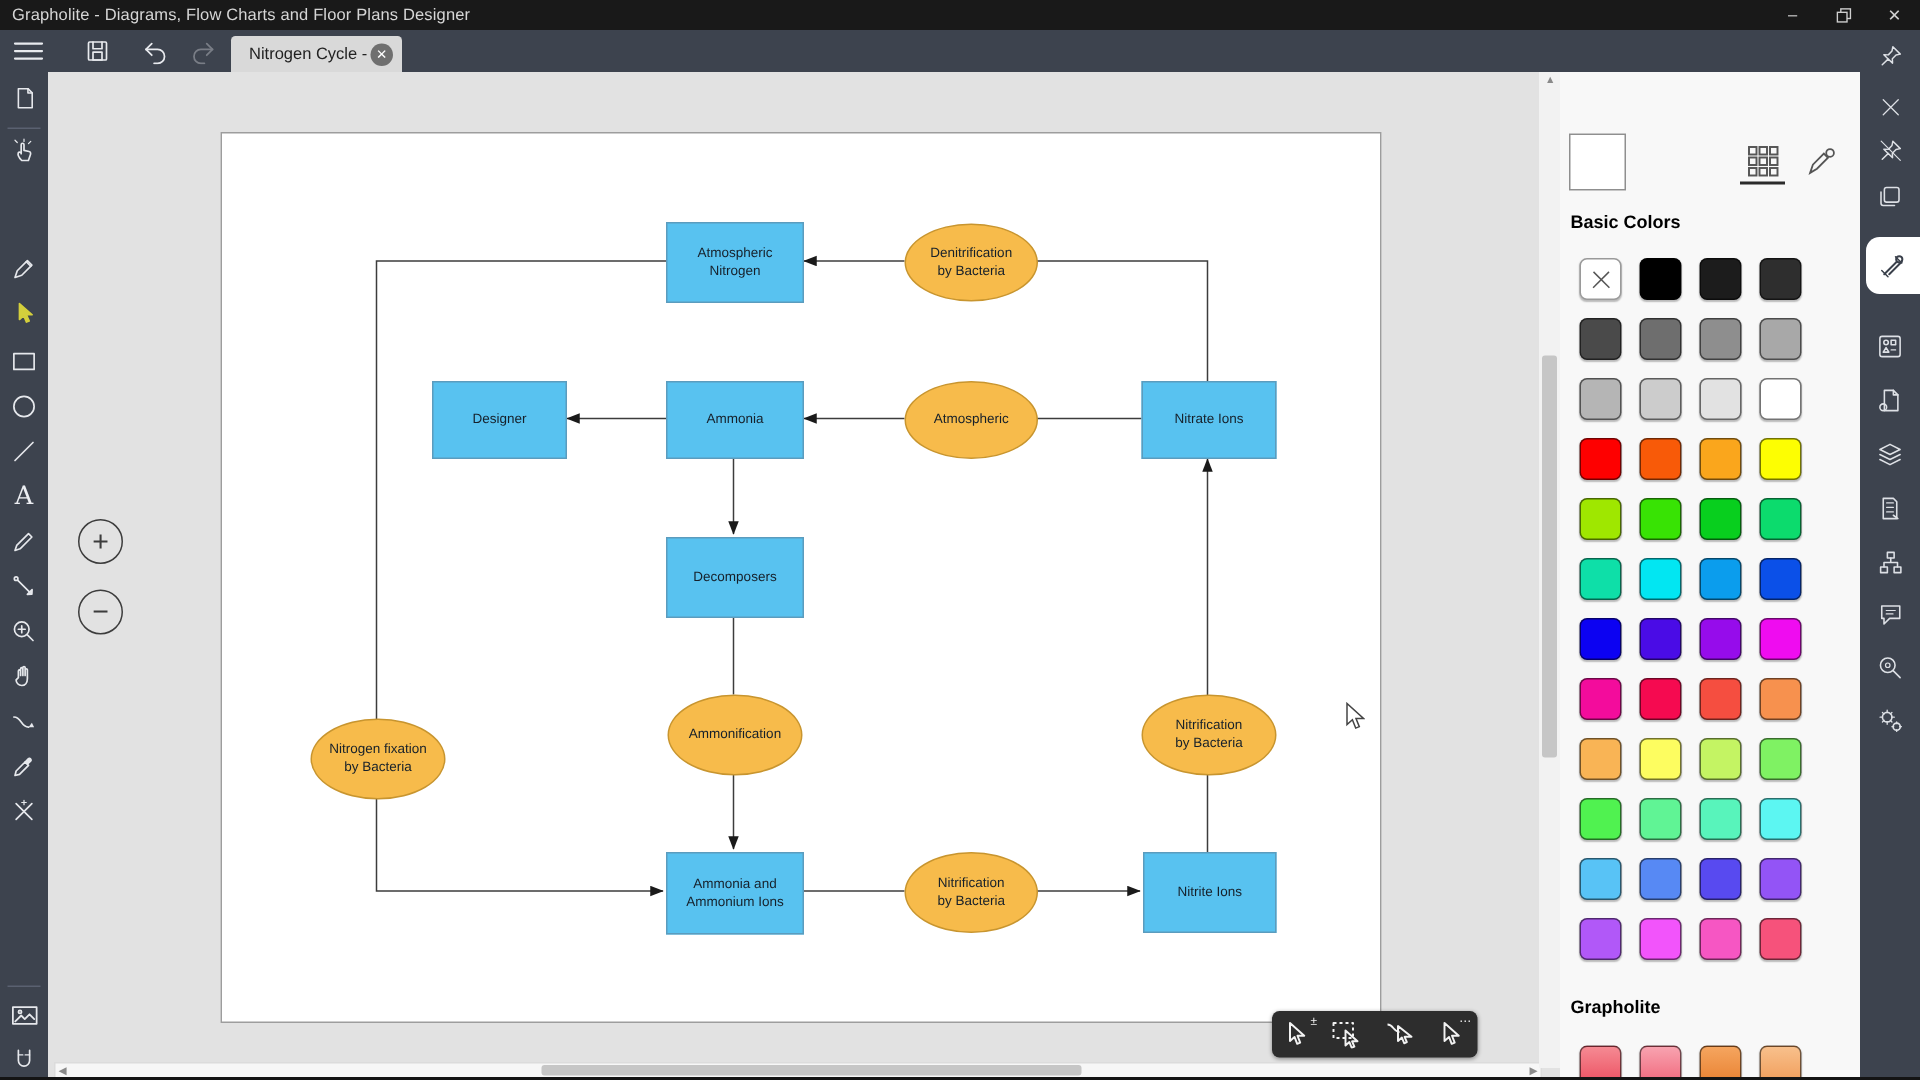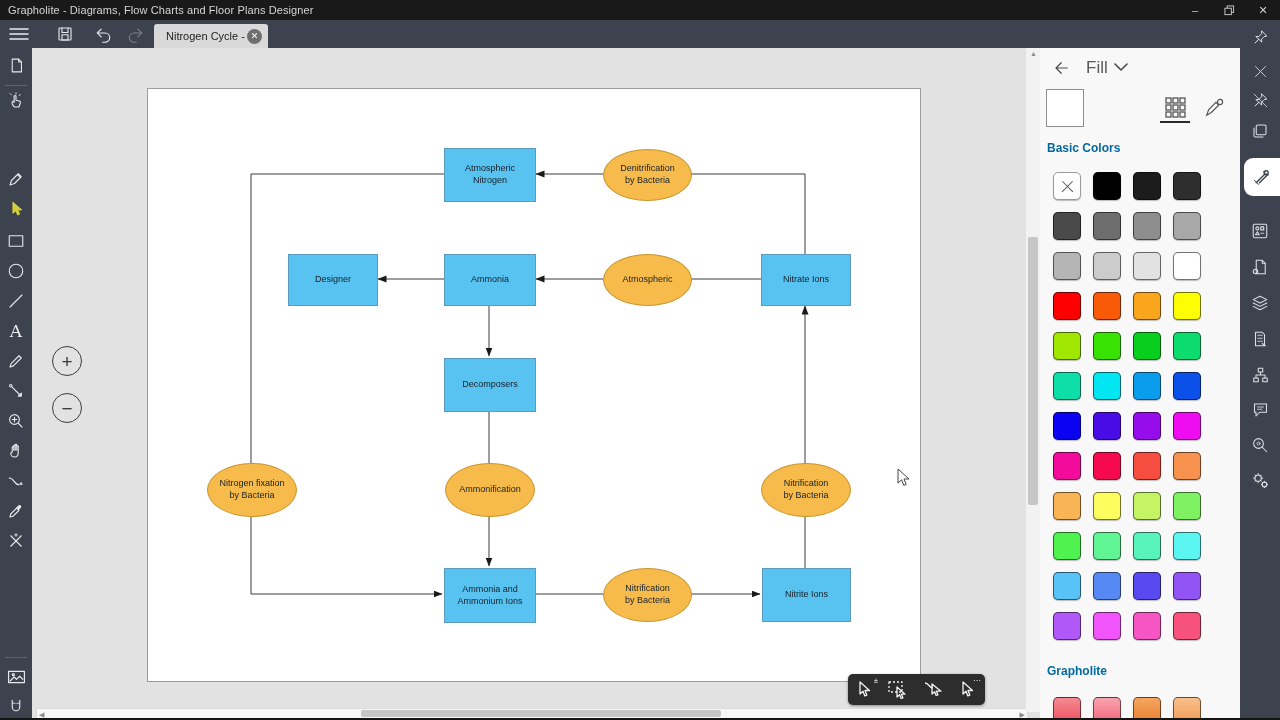--- a/index.html
+++ b/index.html
@@ -57,21 +57,21 @@
   
   .panel{position:absolute;left:1040px;top:48px;width:200px;height:672px;background:#f8f8f8;z-index:20;overflow:hidden}
   .panel-header{position:absolute;left:0;top:0;width:200px;height:40px;display:flex;align-items:center}
   .panel-header svg{stroke:#4a4a4a;fill:none;stroke-width:1.6;stroke-linecap:round;stroke-linejoin:round}
   .fill-title{font-size:17px;color:#5a5a5a;margin:0 6px 0 14px}
   .fill-preview{position:absolute;left:6px;top:41px;width:36px;height:36px;background:#fff;border:1px solid #8f8f8f}
   .panel-tabs{position:absolute;right:10px;top:45px;display:flex;gap:10px}
   .ptab{width:30px;height:28px;display:flex;align-items:center;justify-content:center}
   .ptab.active{border-bottom:2px solid #2b2b2b}
   .ptab svg{stroke:#555;fill:none;stroke-width:1.3}
-  .sec-label{position:absolute;left:7px;font-size:12px;font-weight:bold;color:#0369a1}
+  .sec-label{position:absolute;left:7px;font-size:12px;font-weight:bold;color:#000000}
   #swatch-grid{position:absolute;left:13px;top:124px;display:grid;grid-template-columns:repeat(4,28px);gap:12px}
   .swatch{width:28px;height:28px;border-radius:5px;border:1px solid rgba(0,0,0,.55);box-sizing:border-box;
           box-shadow:0 1px 1px rgba(0,0,0,.25)}
   .swatch.none{background:#fff;border:1px solid #9a9a9a;position:relative}
   .swatch.none::before,.swatch.none::after{content:"";position:absolute;left:6px;top:12.5px;width:15px;height:1.4px;background:#555}
   .swatch.none::before{transform:rotate(45deg)}
   .swatch.none::after{transform:rotate(-45deg)}
   #gradient-row{position:absolute;left:13px;top:649px;display:grid;grid-template-columns:repeat(4,28px);gap:12px}
   
   .rbar{position:absolute;left:1240px;top:20px;width:40px;height:700px;background:#3d434e;z-index:30}
@@ -277,21 +277,21 @@
       </div>
       <div class="node ellipse" style="left: 571px; top: 206px; width: 87px; height: 50px;">
         <span>Atmospheric</span>
       </div>
       <div class="node rect" style="left: 729px; top: 206px; width: 88px; height: 50px;">
         <span>Nitrate Ions</span>
       </div>
       <div class="node rect" style="left: 412px; top: 310px; width: 90px; height: 52px;">
         <span>Decomposers</span>
       </div>
-      <div class="node ellipse" style="left: 175px; top: 415px; width: 88px; height: 52px;">
+      <div class="node ellipse" style="left: 175px; top: 431px; width: 88px; height: 52px;">
         <span>Nitrogen fixation
 by Bacteria</span>
       </div>
       <div class="node ellipse" style="left: 413px; top: 415px; width: 88px; height: 52px;">
         <span>Ammonification</span>
       </div>
       <div class="node ellipse" style="left: 729px; top: 415px; width: 88px; height: 52px;">
         <span>Nitrification
 by Bacteria</span>
       </div>
@@ -345,29 +345,20 @@
   <div class="hthumb"></div>
   <span class="scroll-arrow" style="right:2px;top:2px">▶</span>
 </div>
 <div class="vscroll">
   <span class="scroll-arrow" style="left:4px;top:2px">▲</span>
   <div class="vthumb"></div>
 </div>
 <div class="bottomline"></div>
 
 <div class="panel">
-  <div class="panel-header">
-    <svg style="margin-left:12px" width="20" height="18" viewBox="0 0 24 24">
-        <path d="M19 12H5M11 5l-7 7 7 7"></path>
-      </svg>
-    <span class="fill-title">Fill</span>
-    <svg width="14" height="10" viewBox="0 0 14 10">
-        <path d="M1 1l6 6 6-6" stroke="#4a4a4a" fill="none" stroke-width="1.6"></path>
-      </svg>
-  </div>
   <div class="fill-preview"></div>
   <div class="panel-tabs">
     <div class="ptab active">
       <svg width="24" height="24" viewBox="0 0 24 24">
         <rect x="3" y="3" width="5" height="5"></rect>
           <rect x="10" y="3" width="5" height="5"></rect>
           <rect x="17" y="3" width="5" height="5"></rect>
         <rect x="3" y="10" width="5" height="5"></rect>
           <rect x="10" y="10" width="5" height="5"></rect>
           <rect x="17" y="10" width="5" height="5"></rect>

